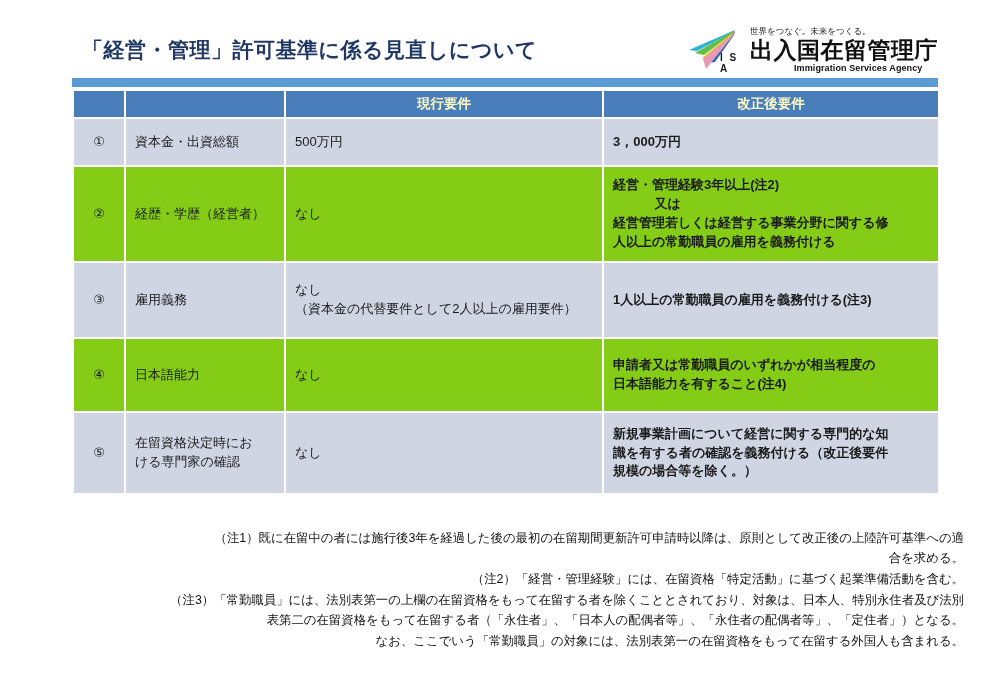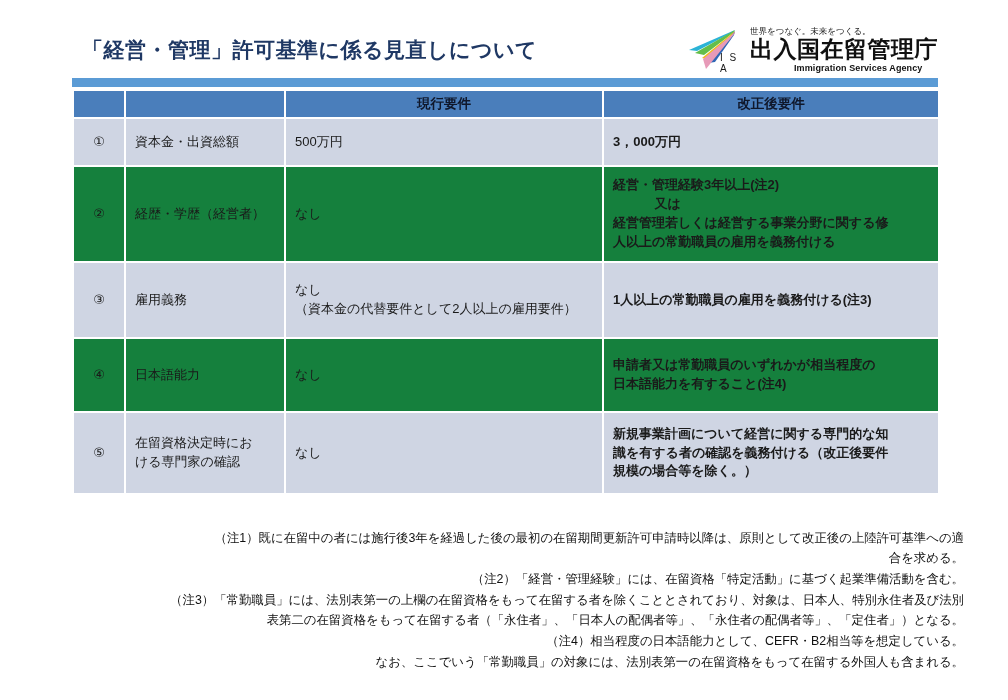--- a/index.html
+++ b/index.html
@@ -38,39 +38,38 @@
     display: flex;
     align-items: center;
     gap: 9px;
   }
   .logo-mark { width: 68px; height: 44px; position: relative; flex: 0 0 auto; }
   .logo-mark svg { display: block; }
   .isa-text {
     position: absolute;
     left: 2px; bottom: -2px;
     font-size: 10px;
-    font-weight: normal;
+    font-weight: bold;
     letter-spacing: 2px;
     color: #1a1a1a;
     padding-left: 45px;
   }
   .logo-words { display: flex; flex-direction: column; line-height: 1; }
   .logo-tagline {
     font-size: 8.5px;
     color: #222;
     margin-bottom: 2px;
     letter-spacing: 0px;
   }
   .logo-jp {
     font-size: 23px;
     font-weight: bold;
     color: #101010;
     letter-spacing: 0.5px;
     line-height: 1.05;
-    font-family: Liberation Serif, serif;
   }
   .logo-en {
     font-size: 9px;
     color: #111;
     font-weight: bold;
     margin-top: 2px;
     letter-spacing: 0.1px;
     padding-left: 44px;
   }
 
@@ -97,36 +96,36 @@
   table.main col.c-item  { width: 160px; }
   table.main col.c-cur   { width: 318px; }
   table.main col.c-new   { width: 336px; }
 
   table.main th, table.main td {
     border: 2px solid #ffffff;
     vertical-align: middle;
   }
   table.main thead th {
     background: #4A7EBB;
-    color: #0f172a;
+    color: #fef9c3;
     font-size: 13.5px;
     font-weight: bold;
     height: 28px;
     text-align: center;
     padding: 0;
     font-family: Liberation Mono, monospace;
   }
   table.main tbody td {
     padding: 7px 9px;
     font-size: 13px;
     color: #1a1a1a;
     line-height: 1.45;
   }
   tr.shade-a td { background: #CFD5E3; }
-  tr.shade-b td { background: #15803d; }
+  tr.shade-b td { background: #84cc16; }
 
   td.num {
     text-align: center;
     font-size: 15px;
     padding: 0;
   }
   td.item {
     font-size: 13px;
     font-weight: normal;
     letter-spacing: 0px;
@@ -268,18 +267,17 @@
     <p class="note">
       <span>（注1）既に在留中の者には施行後3年を経過した後の最初の在留期間更新許可申請時以降は、原則として改正後の上陸許可基準への適</span>
       <span class="cont">合を求める。</span>
     </p>
     <p class="note">（注2）「経営・管理経験」には、在留資格「特定活動」に基づく起業準備活動を含む。</p>
     <p class="note">
       <span>（注3）「常勤職員」には、法別表第一の上欄の在留資格をもって在留する者を除くこととされており、対象は、日本人、特別永住者及び法別</span>
       <span class="cont">表第二の在留資格をもって在留する者（「永住者」、「日本人の配偶者等」、「永住者の配偶者等」、「定住者」）となる。</span>
     </p>
     <p class="note">
-      <span>（注4）相当程度の日本語能力として、CEFR・B2相当等を想定している。</span>
       <span class="cont2">なお、ここでいう「常勤職員」の対象には、法別表第一の在留資格をもって在留する外国人も含まれる。</span>
     </p>
   </div>
 
 </div>
 
 </body></html>

